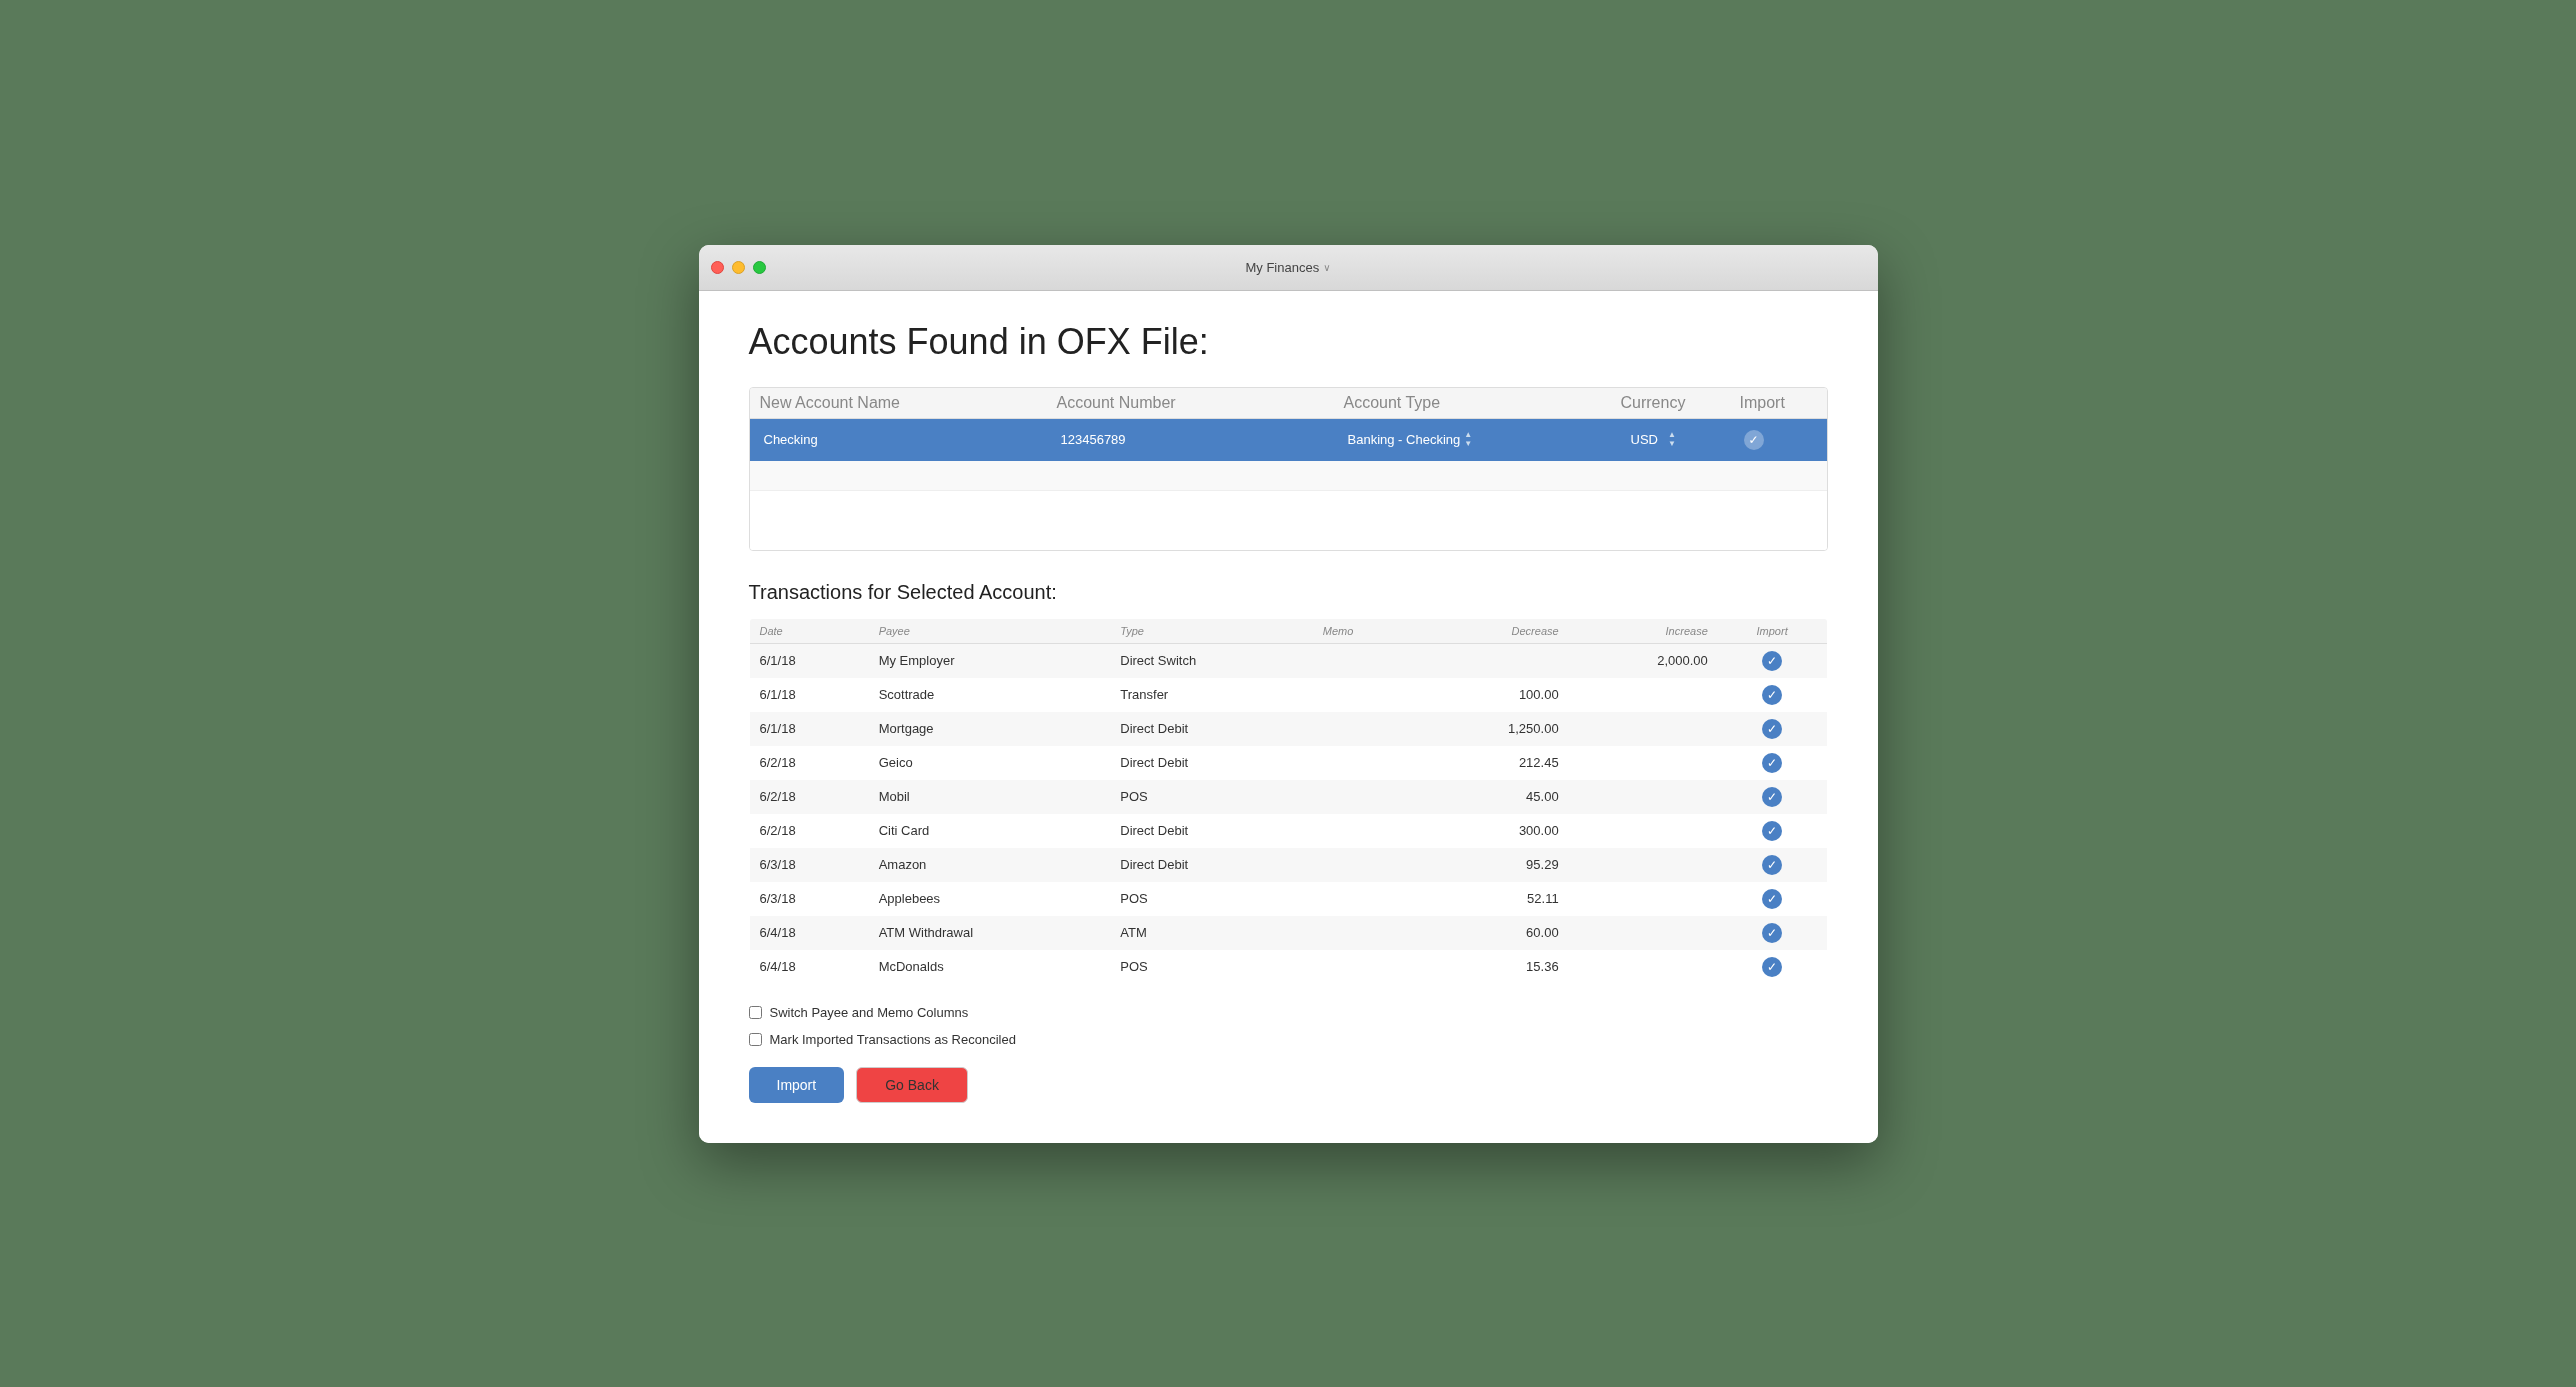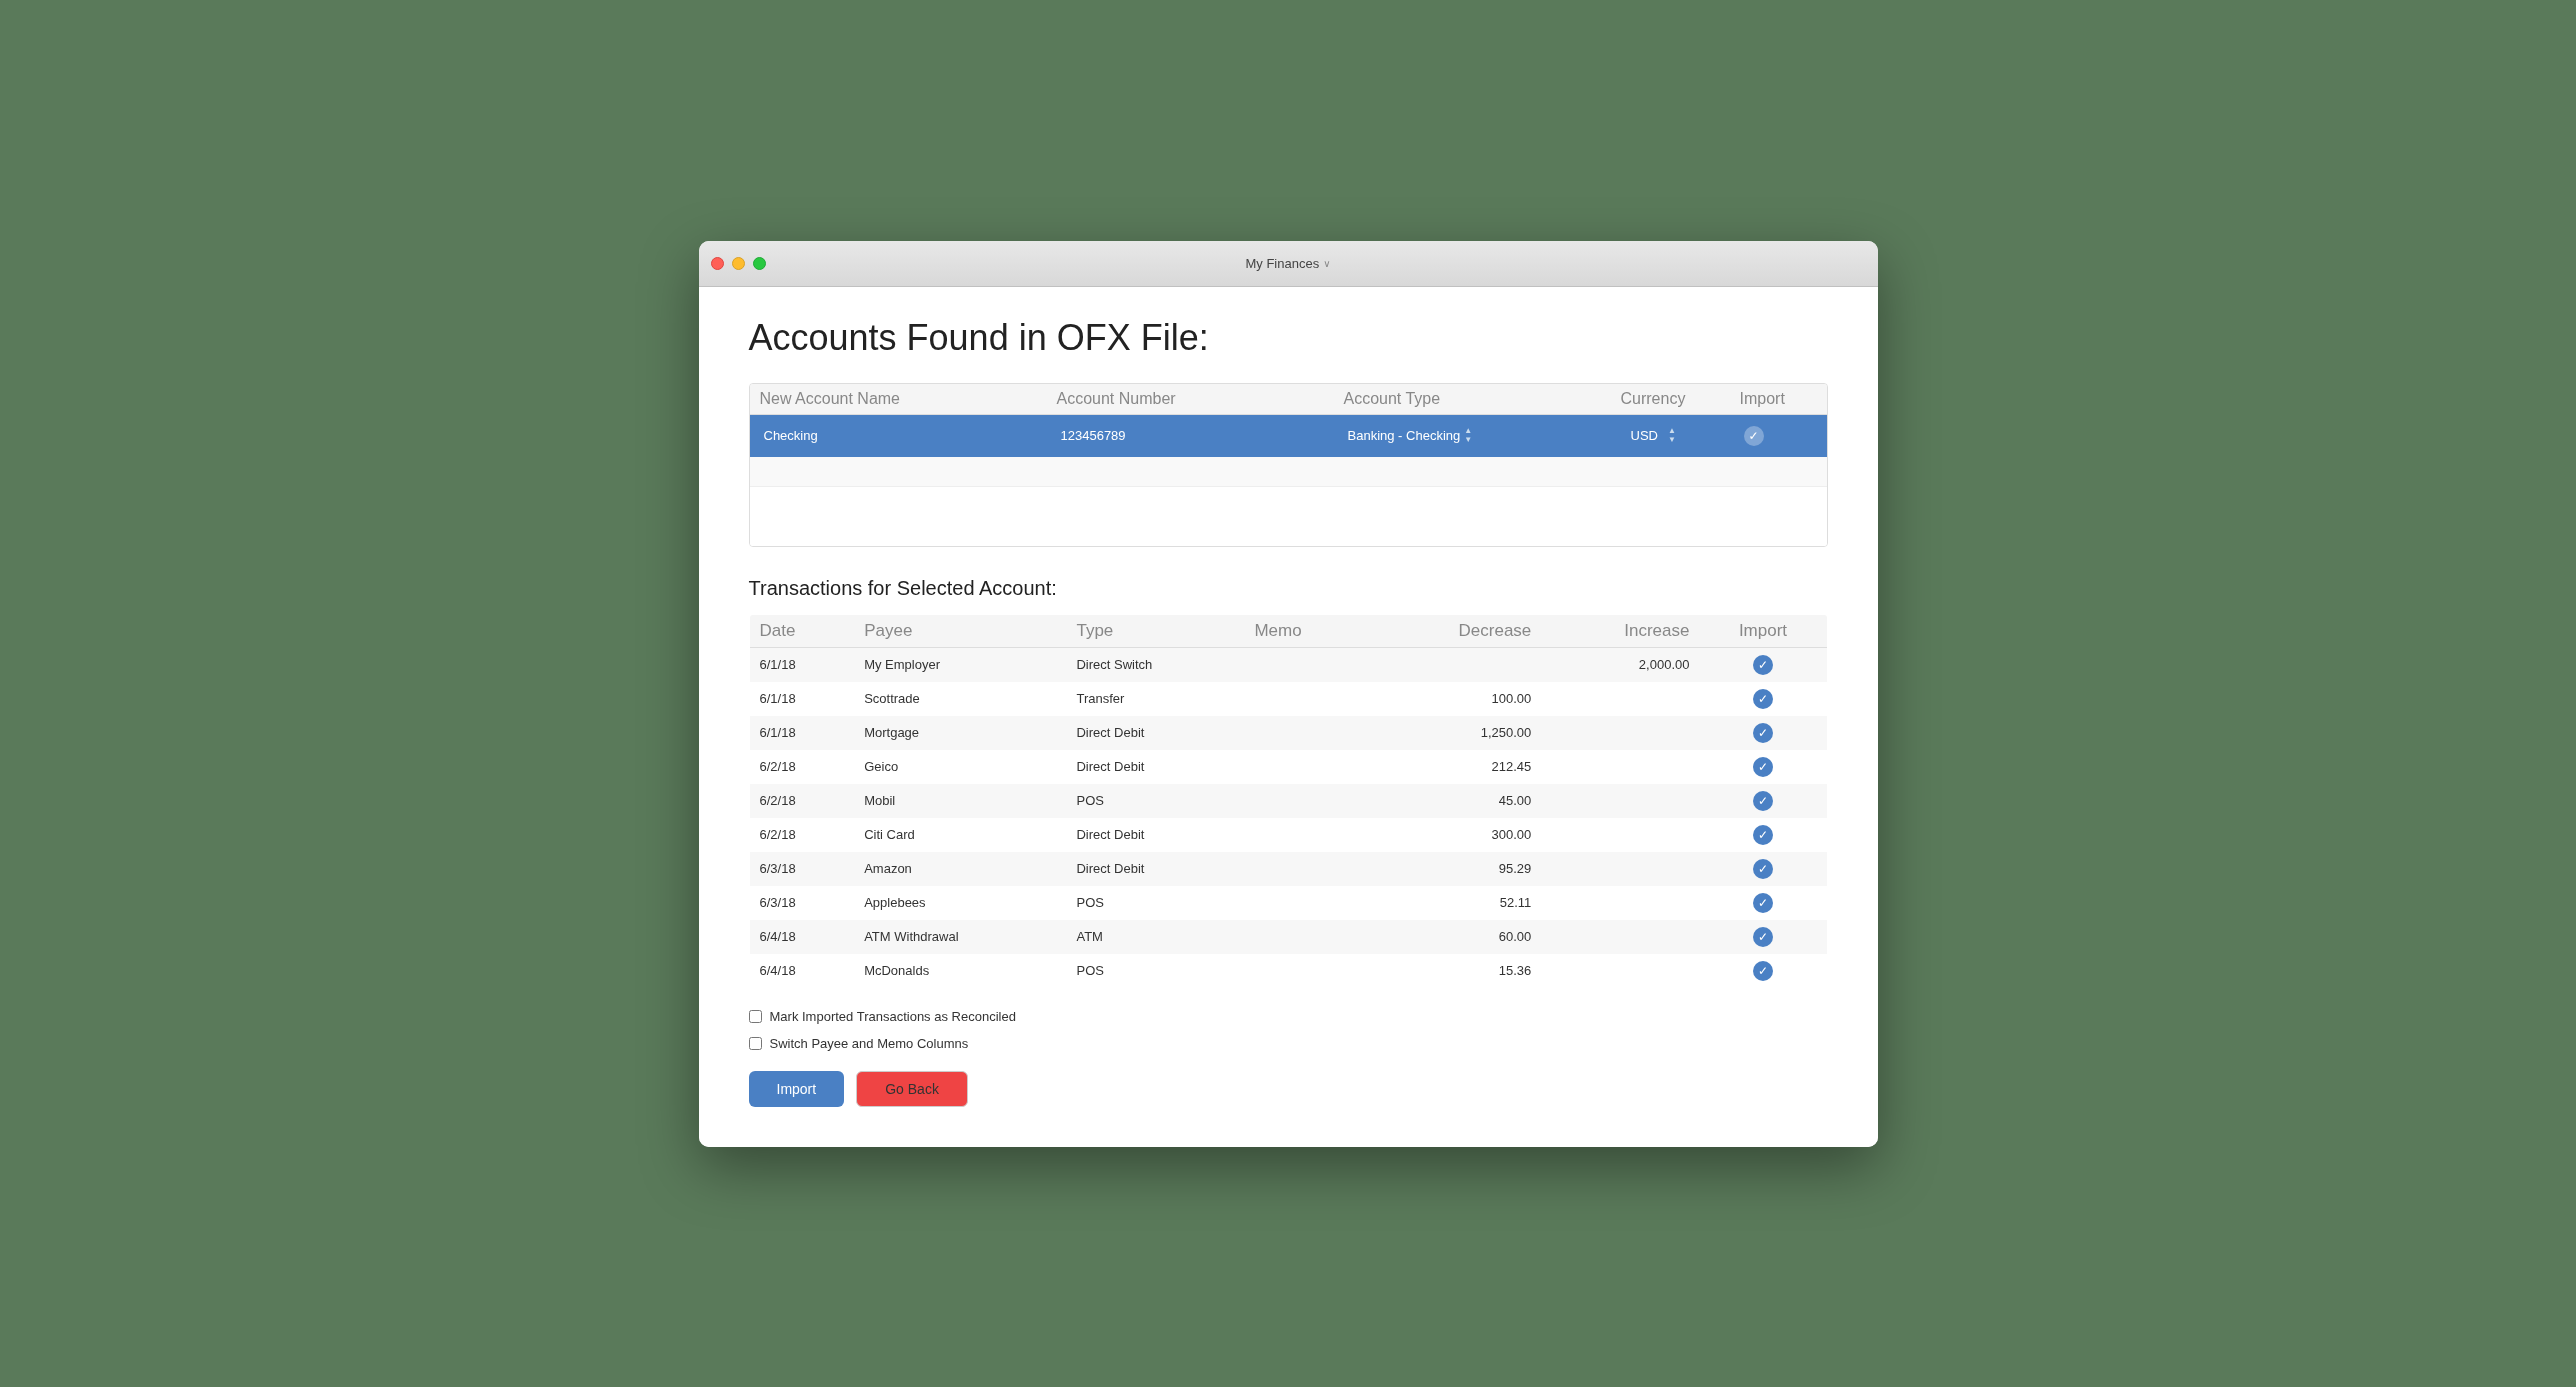--- a/index.html
+++ b/index.html
@@ -174,25 +174,26 @@
       overflow: hidden;
       margin-bottom: 20px;
     }
 
     .transactions-table thead tr {
       background: #f5f5f5;
       border-bottom: 1px solid #ddd;
     }
 
     .transactions-table th {
-      font-size: 17px;
+      font-size: 11px;
       color: #888;
       font-weight: 400;
       padding: 6px 10px;
       text-align: left;
+      font-style: italic;
     }
 
     .transactions-table th.right {
       text-align: right;
     }
 
     .transactions-table th.center {
       text-align: center;
     }
 
@@ -438,26 +439,26 @@
             <td>POS</td>
             <td></td>
             <td class="right">15.36</td>
             <td class="right"></td>
             <td class="center"><span class="check-circle">✓</span></td>
           </tr>
         </tbody>
     </table>
 
     <div class="checkbox-row">
+      <input type="checkbox" id="switch-payee-memo" style="">
+      <label for="switch-payee-memo">Switch Payee and Memo Columns</label>
+    </div>
+    <div class="checkbox-row">
       <input type="checkbox" id="mark-reconciled" style="">
       <label for="mark-reconciled">Mark Imported Transactions as Reconciled</label>
-    </div>
-    <div class="checkbox-row">
-      <input type="checkbox" id="switch-payee-memo" style="">
-      <label for="switch-payee-memo">Switch Payee and Memo Columns</label>
     </div>
 
     <div class="button-row">
       <button class="btn-import">Import</button>
       <button class="btn-goback">Go Back</button>
     </div>
 
   </div>
 </div>
 

